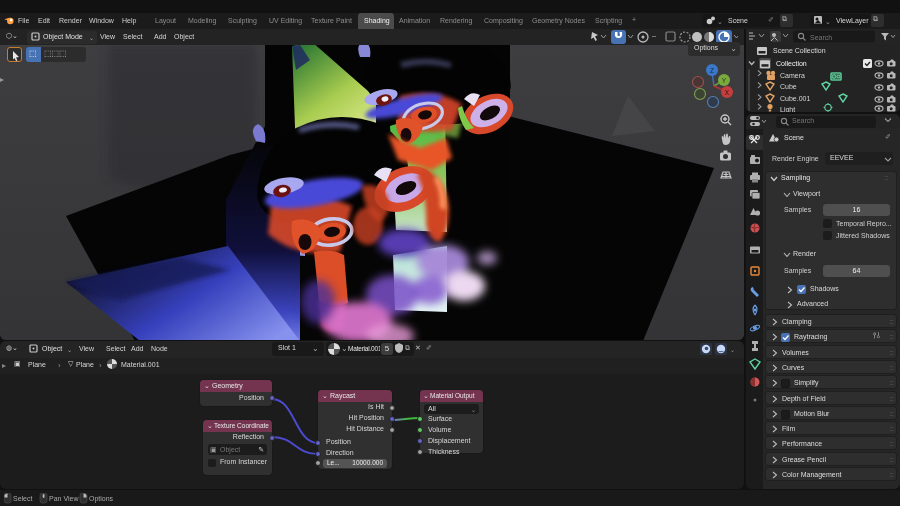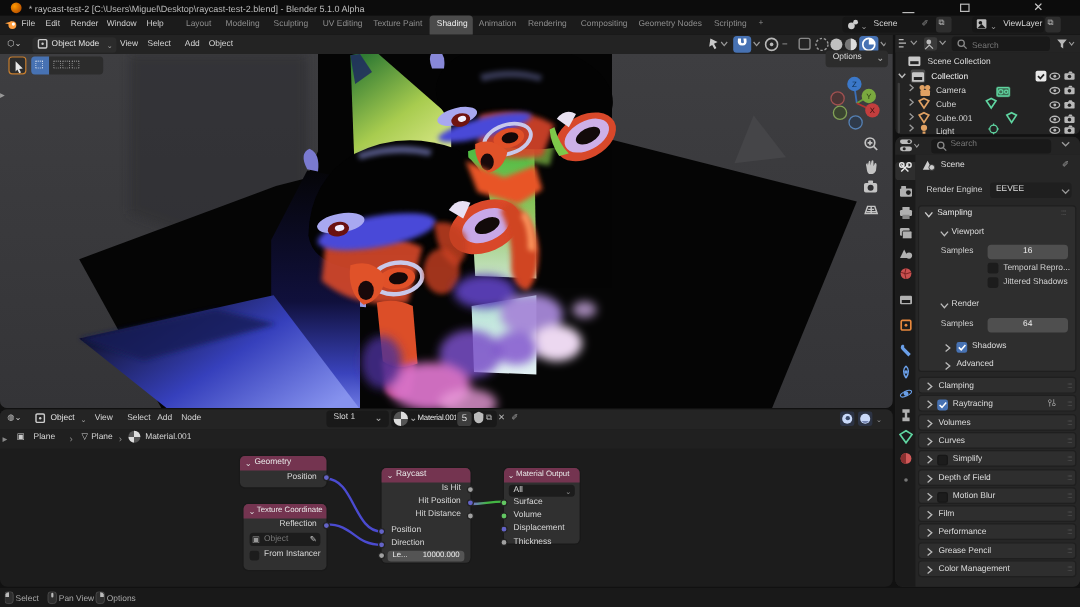--- a/index.html
+++ b/index.html
@@ -5,27 +5,20 @@
   * { margin:0; padding:0; box-sizing:border-box; }
   html,body { width:900px; height:506px; overflow:hidden; background:#000; }
   body { font-family:"Liberation Sans", sans-serif; font-size:7px; color:#d4d4d4; }
   .abs { position:absolute; white-space:nowrap; }
   #app { position:relative; width:900px; height:506px; background:#111; }
 </style>
 </head>
 <body>
 <div id="app">
 
-  <div class="abs" style="left:0;top:0;width:900px;height:13px;background:#0c0c0c;">
-    <div class="abs" style="left:9px;top:2px;width:9px;height:9px;border-radius:50%;background:radial-gradient(circle at 35% 35%, #f90, #a33c00);"></div>
-    <div class="abs" style="left:24px;top:3px;font-size:7.5px;color:#bdbdbd;">* raycast-test-2 [C:\Users\Miguel\Desktop\raycast-test-2.blend] - Blender 5.1.0 Alpha</div>
-    <div class="abs" style="left:752px;top:4px;width:10px;height:7px;border-bottom:1px solid #bbb;"></div>
-    <div class="abs" style="left:800px;top:3px;width:8px;height:7px;border:1px solid #bbb;"></div>
-    <div class="abs" style="left:861px;top:0px;font-size:10px;color:#ccc;">✕</div>
-  </div>
 
   <div class="abs" style="left:0;top:13px;width:900px;height:16px;background:#1b1b1b;">
     <div class="abs" style="left:4px;top:3px;width:11px;height:9px;">
       <svg width="11" height="9" viewBox="0 0 13 11">
           <circle cx="7.5" cy="6" r="4" fill="#ff9f3f"></circle>
           <path d="M0 4 L7 2 L7 6 Z" fill="#ff9f3f"></path>
           <circle cx="8.5" cy="5" r="1.6" fill="#fff"></circle>
         </svg>
     </div>
     <div class="abs" style="left:18px;top:4px;color:#cfcfcf;">File</div>

